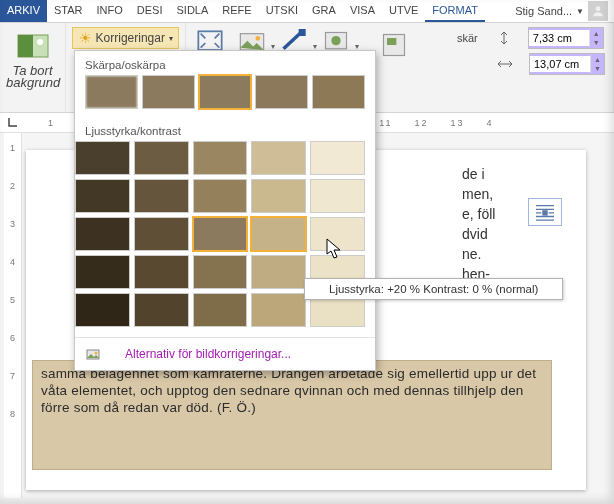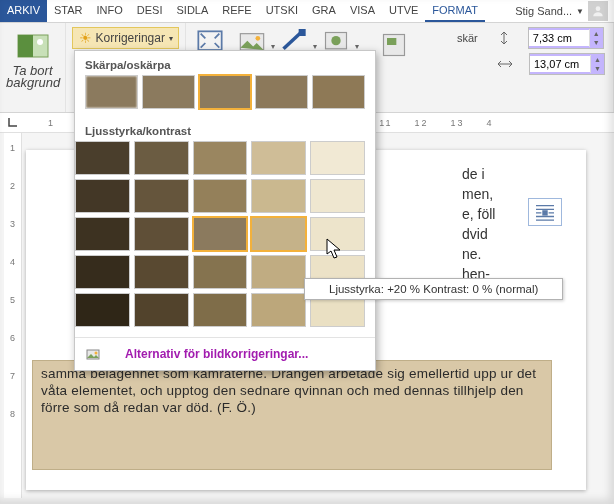--- a/index.html
+++ b/index.html
@@ -44,21 +44,21 @@
   .page { position: absolute; top: 150px; left: 26px; width: 560px; height: 340px; background: #fff; box-shadow: 0 1px 4px rgba(0,0,0,.3); }
   .page-left-ruler { position: absolute; top: 133px; left: 4px; width: 18px; bottom: 6px; background: #fff; border-right: 1px solid #e0e0e0; font-size: 9px; color: #777; display: flex; flex-direction: column; align-items: center; gap: 28px; padding-top: 10px; }
 
   .doc-image { position: absolute; left: 32px; top: 360px; width: 520px; height: 110px; background: #d9c8a7; border: 1px solid #bfae88; overflow: hidden; font-family: Georgia, serif; }
   .doc-image .oldtext { font-size: 13.5px; line-height: 17px; color: #2b2b2b; padding: 4px 8px; letter-spacing: .2px; }
 
   .wrap-icon { position: absolute; right: 52px; top: 198px; width: 34px; height: 28px; border: 1px solid #9fb8dd; background: #fff; display: flex; align-items: center; justify-content: center; }
 
   .rightcol { position: absolute; right: 62px; top: 164px; width: 90px; font-family: Georgia, serif; font-size: 14px; color: #333; line-height: 20px; text-align: left; }
 
-  .dropdown { position: absolute; left: 74px; top: 50px; width: 302px; background: #fff; border: 1px solid #c7c7c7; box-shadow: 2px 3px 8px rgba(0,0,0,.3); z-index: 50; font-weight: bold; }
+  .dropdown { position: absolute; left: 74px; top: 50px; width: 302px; background: #fff; border: 1px solid #c7c7c7; box-shadow: 2px 3px 8px rgba(0,0,0,.3); z-index: 50; }
   .dd-section-label { font-size: 11.5px; color: #555; padding: 8px 10px 4px; }
   .thumb-row { display: flex; gap: 4px; padding: 0 10px 8px; }
   .thumb-grid { padding: 0 10px 6px; }
   .thumb-grid .thumb-row { padding: 0 0 4px 0; }
   .thumb { width: 64px; height: 34px; border: 1px solid #ccc; cursor: pointer; position: relative; overflow: hidden; }
   .thumb.sel { outline: 2px solid #f3b13b; outline-offset: -1px; }
   .thumb.hover { outline: 2px solid #f3b13b; outline-offset: -1px; background: #fff8e8; }
   .thumb-inner { width: 100%; height: 100%; background-size: 3px 3px; }
   .sun-icon { position: absolute; left: 12px; color: #e3a21a; font-size: 13px; }
   .sharp-row-wrap { position: relative; }

